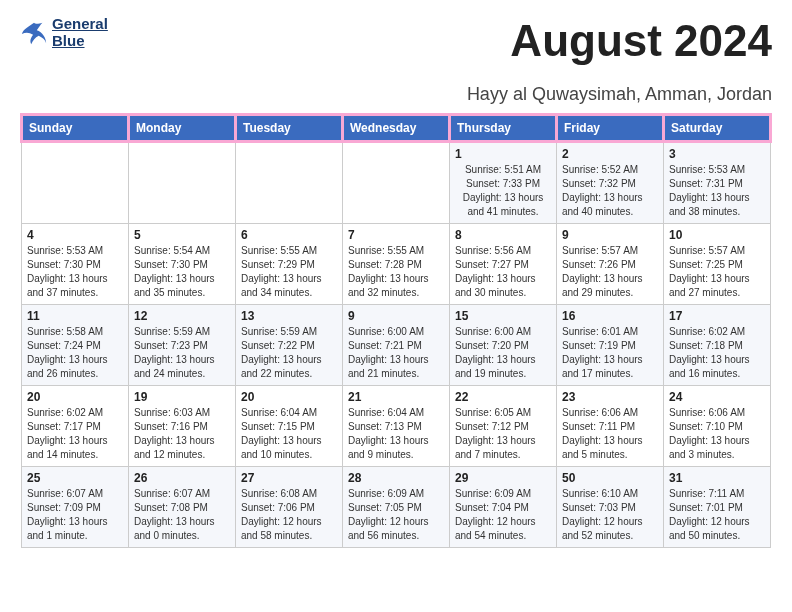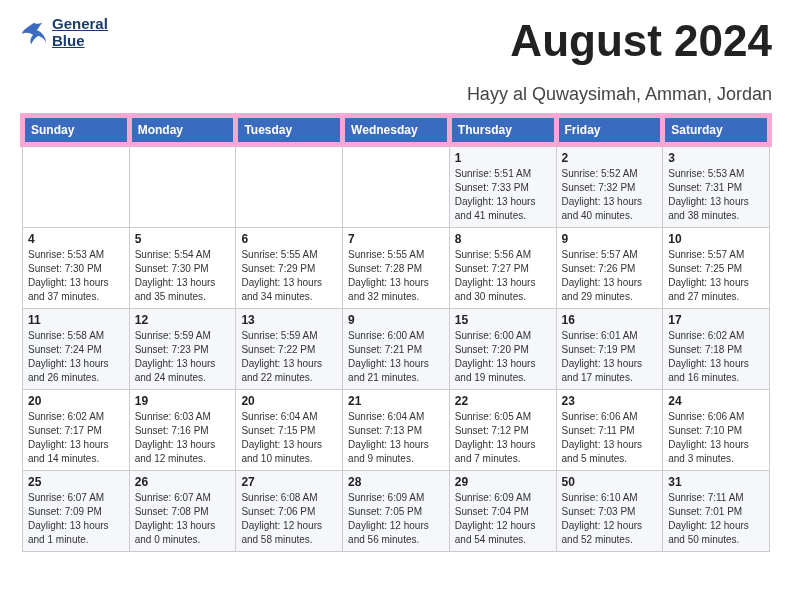--- a/index.html
+++ b/index.html
@@ -50,21 +50,21 @@
       border-collapse: collapse;
       font-size: 10.5px;
     }
     thead tr th {
       background-color: #3a6bbf;
       color: #fff;
       padding: 5px 6px;
       text-align: left;
       font-size: 12px;
       font-weight: bold;
-      border: 5px solid #f9a8d4;
+      border: 3px solid #f9a8d4;
     }
     tbody tr td {
       border: 1px solid #ccc;
       vertical-align: top;
       padding: 4px 5px;
       width: 14.28%;
       min-height: 70px;
       height: 80px;
       background: #fff;
     }
@@ -121,21 +121,21 @@
       </tr>
   </thead>
   <tbody id="calendar-body">
   <tr>
         <td class="empty-cell"></td>
         <td class="empty-cell"></td>
         <td class="empty-cell"></td>
         <td class="empty-cell"></td>
         <td>
           <div class="day-number">1</div>
-          <div class="day-info" style="white-space: pre-line;">Sunrise: 5:51 AM
+          <div class="day-info" style="white-space: pre-line; text-align: center;">Sunrise: 5:51 AM
 Sunset: 7:33 PM
 Daylight: 13 hours
 and 41 minutes.</div>
         </td>
         <td>
           <div class="day-number">2</div>
           <div class="day-info" style="white-space: pre-line;">Sunrise: 5:52 AM
 Sunset: 7:32 PM
 Daylight: 13 hours
 and 40 minutes.</div>

